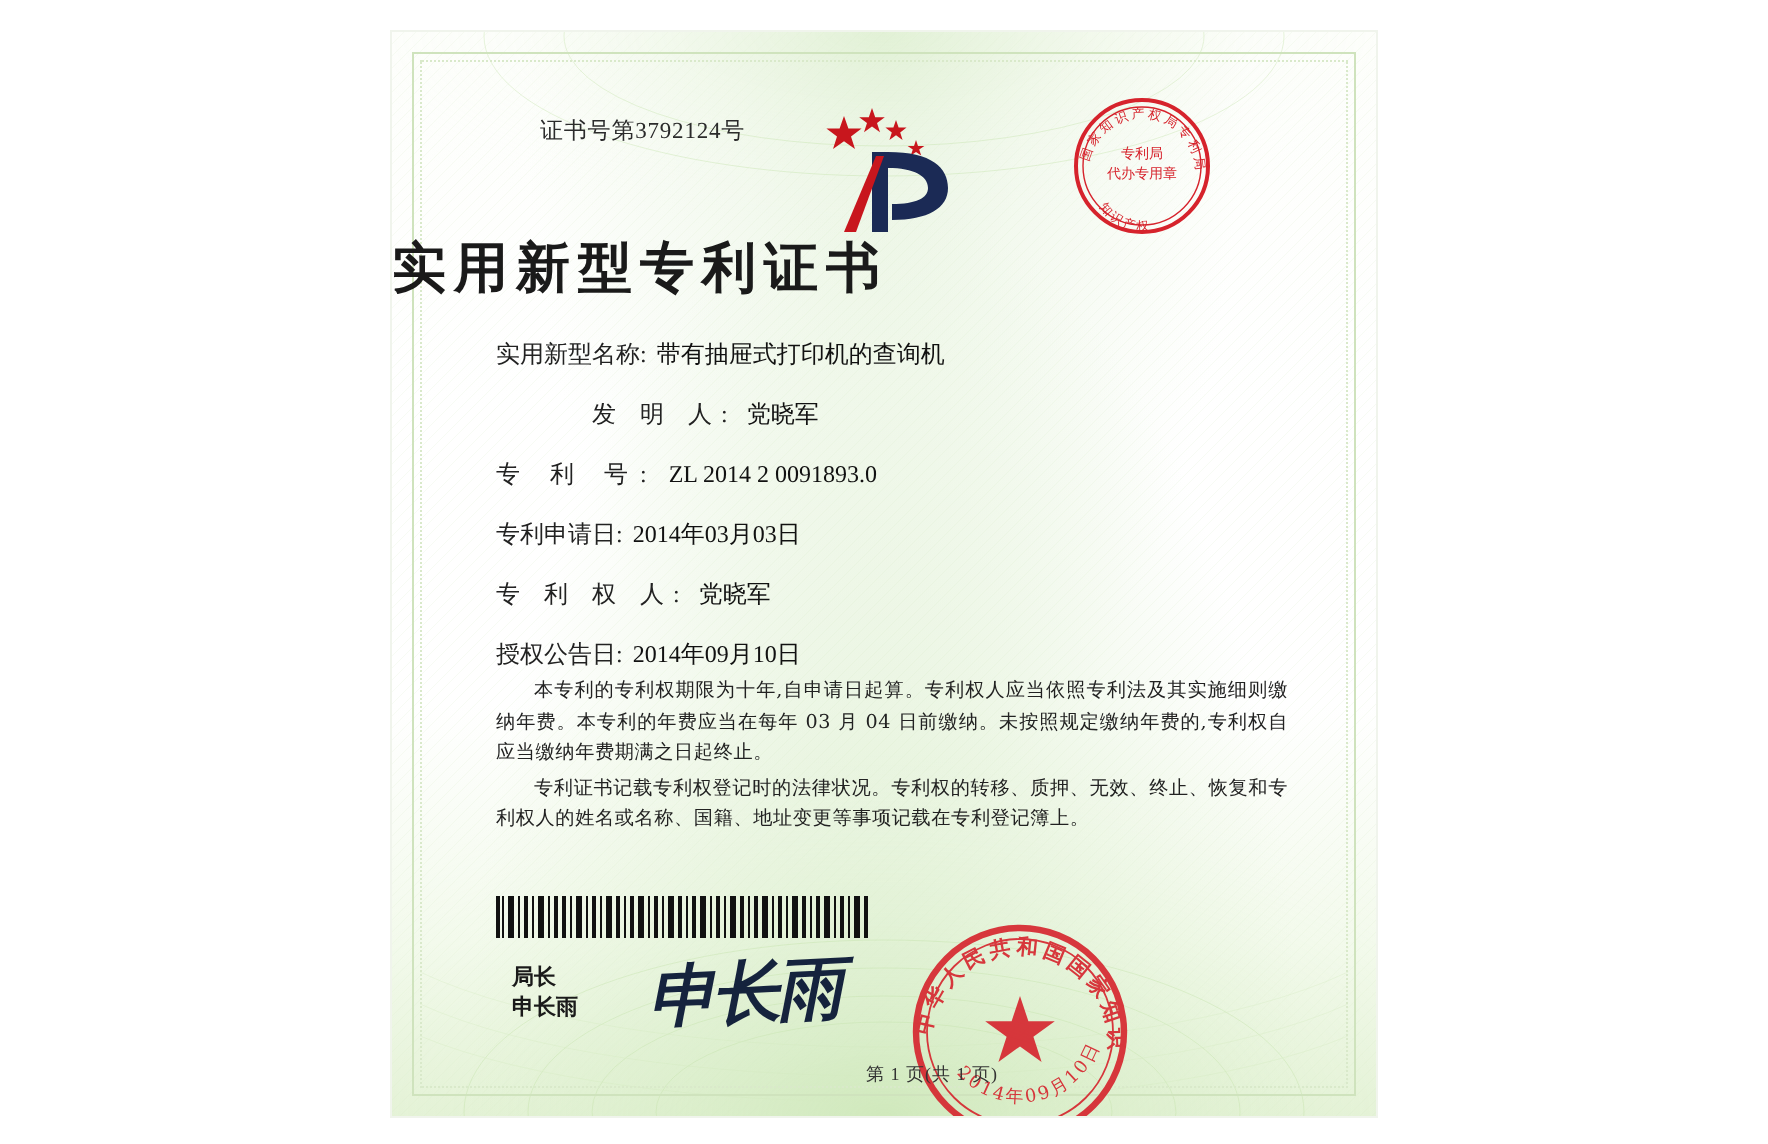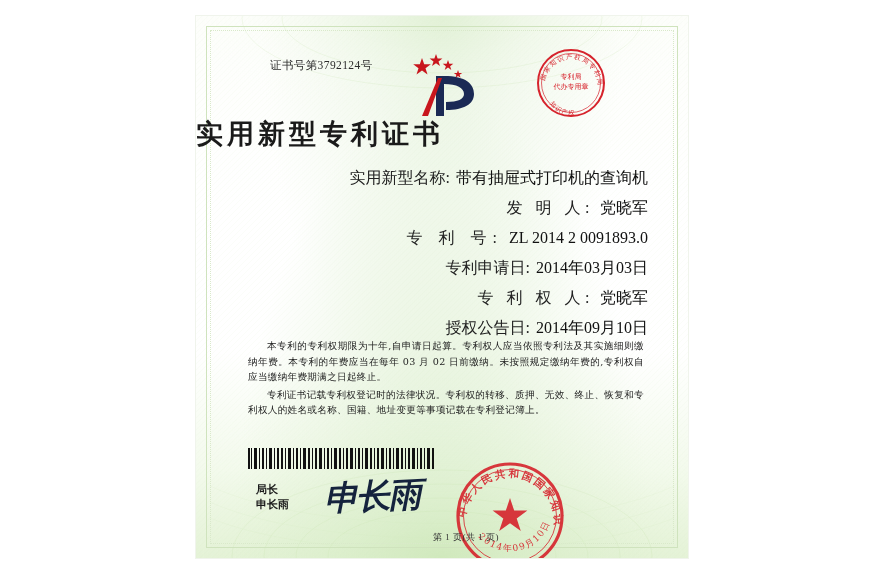--- a/index.html
+++ b/index.html
@@ -105,26 +105,25 @@
   }
 
   
   .fields {
     position: absolute;
     left: 52px;
     top: 154px;
     width: 400px;
   }
   .field-row {
-    font-size: 16px;
+    font-size: 12px;
     color: #222;
     line-height: 15px;
     margin-bottom: 15px;
     white-space: nowrap;
-    text-align: right;
   }
   .field-label {
     display: inline-block;
     color: #222;
   }
   .field-value {
     display: inline-block;
     color: #111;
     margin-left: 2px;
   }
@@ -307,21 +306,21 @@
         <span class="field-label">专 利 权 人:</span>
         <span class="field-value">党晓军</span>
       </div>
       <div class="field-row row-grantdate">
         <span class="field-label">授权公告日:</span>
         <span class="field-value">2014年09月10日</span>
       </div>
     </div>
 
     <div class="body-text">
-      <p>本专利的专利权期限为十年,自申请日起算。专利权人应当依照专利法及其实施细则缴纳年费。本专利的年费应当在每年 03 月 02 日前缴纳。未按照规定缴纳年费的,专利权自应当缴纳年费期满之日起终止。</p>
+      <p>本专利的专利权期限为十年,自申请日起算。专利权人应当依照专利法及其实施细则缴纳年费。本专利的年费应当在每年 03 月 04 日前缴纳。未按照规定缴纳年费的,专利权自应当缴纳年费期满之日起终止。</p>
       <p>专利证书记载专利权登记时的法律状况。专利权的转移、质押、无效、终止、恢复和专利权人的姓名或名称、国籍、地址变更等事项记载在专利登记簿上。</p>
     </div>
 
     <div class="barcode">
       <svg width="186" height="21" viewBox="0 0 186 21" xmlns="http://www.w3.org/2000/svg">
         <g fill="#111">
           <rect x="0" y="0" width="2" height="21"></rect>
             <rect x="3" y="0" width="1" height="21"></rect>
           <rect x="6" y="0" width="3" height="21"></rect>
             <rect x="11" y="0" width="1" height="21"></rect>

